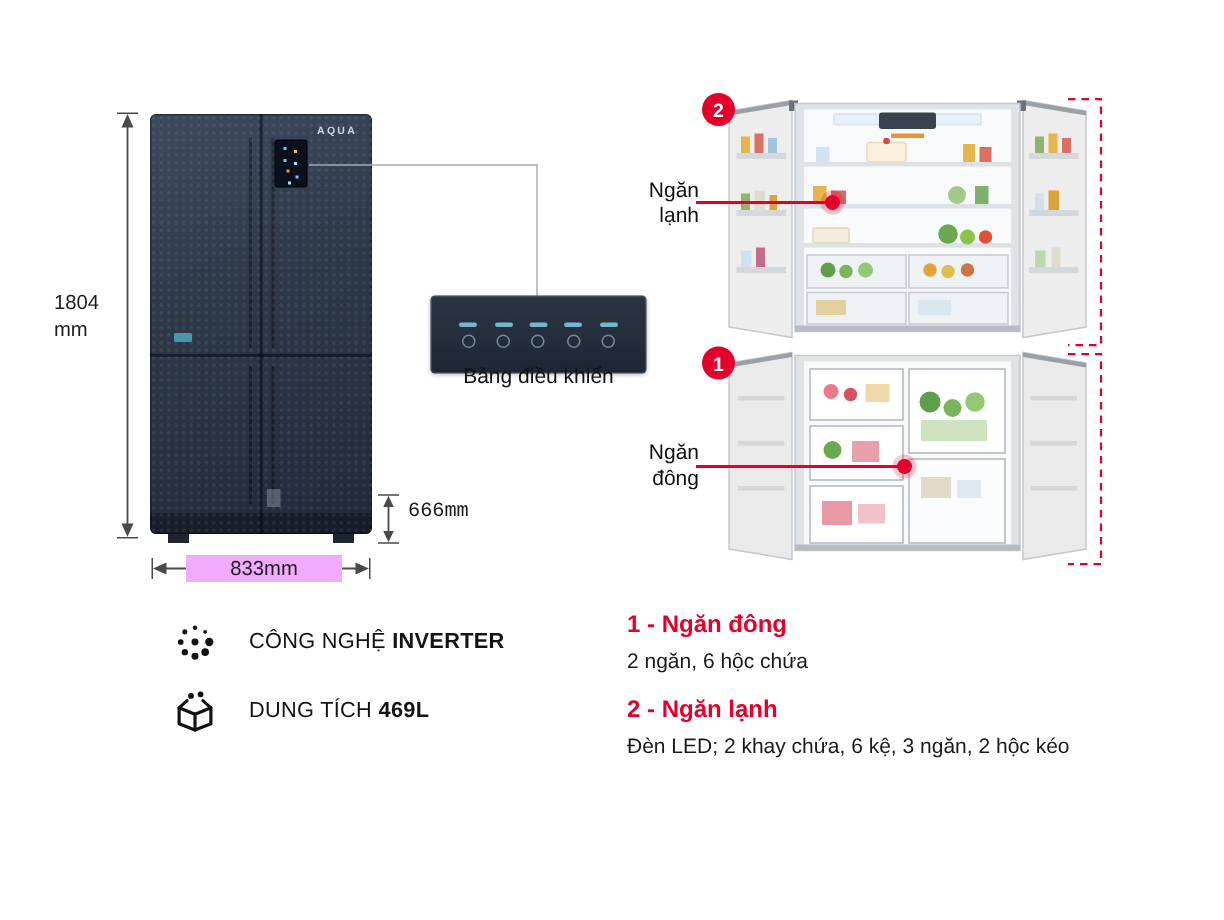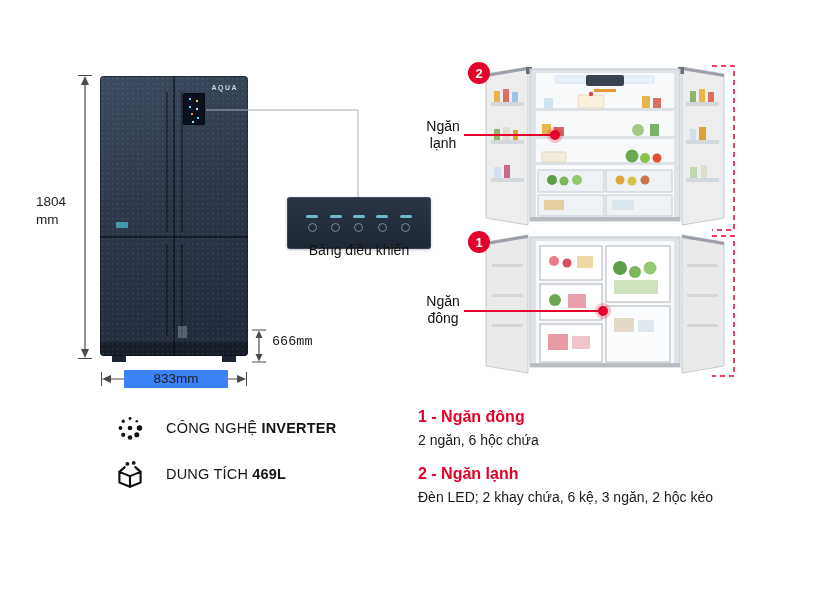--- a/index.html
+++ b/index.html
@@ -32,37 +32,37 @@
                       2px 15px 0 #ff8a4d,8px 19px 0 #62d0ff,3px 23px 0 #9fe8ff;}
   .brand-logo{right:10px;top:8px;font-size:7px;font-weight:bold;letter-spacing:1.5px;
            color:#cdd6e3;z-index:2;}
   .teal-badge{left:16px;top:146px;width:12px;height:6px;background:#4db8c8;opacity:.75;
            border-radius:1px;z-index:2;}
   .energy-label{left:78px;top:250px;width:9px;height:12px;background:#cfd8e0;opacity:.3;z-index:2;}
 
   
   .dim-label{font-size:13.5px;color:#1c1c1c;line-height:1.3;}
   .h-label{left:36px;top:193px;width:44px;text-align:left;}
-  .w-label{left:124px;top:370px;width:100px;text-align:center;background:#3b82f6;padding:0 2px;}
+  .w-label{left:124px;top:370px;width:100px;text-align:center;background:#f0abfc;padding:0 2px;}
   .d-label{left:272px;top:333px;font-family:Liberation Mono, monospace;}
 
   
   .panel{left:287px;top:197px;width:144px;height:52px;border-radius:3px;
          background:linear-gradient(180deg,#2b3645,#1d2633);
          box-shadow:inset 0 0 0 1px rgba(130,150,175,.25),0 1px 3px rgba(0,0,0,.25);
          display:flex;align-items:center;justify-content:space-evenly;padding:0 8px;box-sizing:border-box;}
   .panel .cell{display:flex;flex-direction:column;gap:5px;align-items:center;}
   .panel .cell i{display:block;width:12px;height:3px;border-radius:2px;background:#7fd0e8;opacity:.85;}
   .panel .cell b{display:block;width:7px;height:7px;border-radius:50%;border:1.5px solid #9fb8cc;opacity:.65;}
   .panel-label{left:277px;top:242px;width:164px;text-align:center;font-size:14px;color:#111;}
 
   
   .badge{width:22px;height:22px;border-radius:50%;background:var(--accent);color:#fff;
          font-size:13px;font-weight:bold;display:flex;align-items:center;justify-content:center;z-index:4;}
-  .callout-label{width:46px;text-align:center;font-size:14px;color:#111;line-height:1.2;}
+  .callout-label{width:46px;text-align:right;font-size:14px;color:#111;line-height:1.2;}
   .leader{height:2px;background:var(--accent);z-index:3;}
   .red-dot{width:10px;height:10px;border-radius:50%;background:var(--accent);
            box-shadow:0 0 0 3px rgba(228,0,43,.22);z-index:4;}
   .accent-stroke{stroke:var(--accent);}
 
   
   .spec-row{left:112px;display:flex;align-items:center;gap:18px;height:36px;}
   .spec-text{font-size:14.5px;letter-spacing:.2px;color:#141414;}
   .spec-text .b{font-weight:bold;}
 

